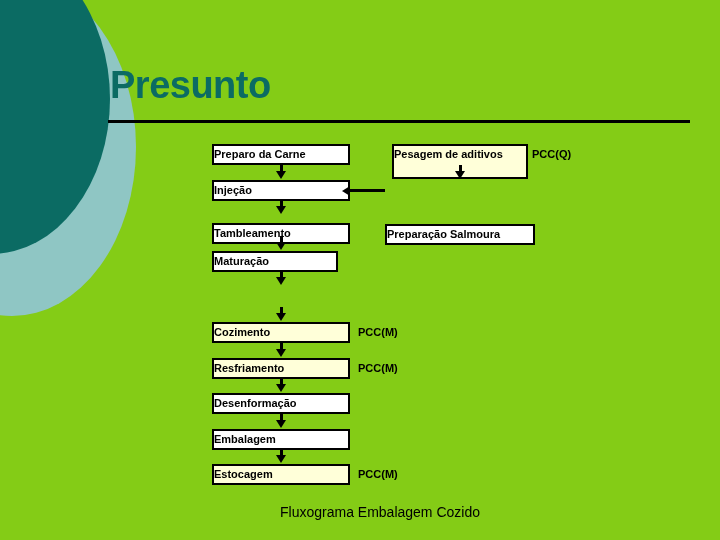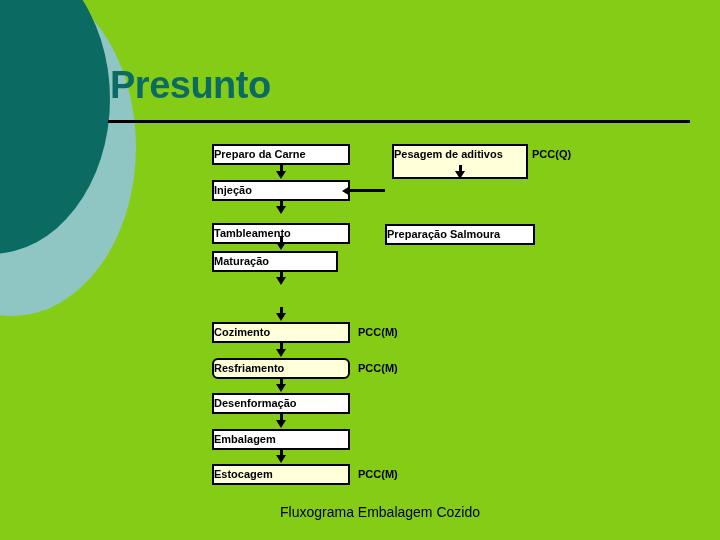--- a/index.html
+++ b/index.html
@@ -168,21 +168,21 @@
       <div class="node" style="left: 212px; top: 180px; width: 138px; height: 21px;">Injeção</div>
       <div class="arrow-v" style="left: 279.5px; top: 201px; height: 6px;"></div>
       <div class="node" style="left: 212px; top: 215px; width: 138px; height: 21px; margin-top: 8px;">Tambleamento</div>
       <div class="arrow-v" style="left: 279.5px; top: 236px; height: 7px;"></div>
       <div class="node" style="left: 212px; top: 251px; width: 126px; height: 21px;">Maturação</div>
       <div class="arrow-v" style="left: 279.5px; top: 272px; height: 6px;"></div>
       <div class="arrow-v" style="left: 279.5px; top: 307px; height: 7px;"></div>
       <div class="node pcc-fill" style="left: 212px; top: 322px; width: 138px; height: 21px;">Cozimento</div>
       <div class="arrow-v" style="left: 279.5px; top: 343px; height: 7px;"></div>
       <div class="pcc-label" style="left: 358px; top: 325px;">PCC(M)</div>
-      <div class="node pcc-fill" style="left: 212px; top: 358px; width: 138px; height: 21px; border-radius: 6px;">Resfriamento</div>
+      <div class="node pcc-fill" style="left: 212px; top: 358px; width: 138px; height: 21px;">Resfriamento</div>
       <div class="arrow-v" style="left: 279.5px; top: 379px; height: 6px;"></div>
       <div class="pcc-label" style="left: 358px; top: 361px;">PCC(M)</div>
       <div class="node" style="left: 212px; top: 393px; width: 138px; height: 21px;">Desenformação</div>
       <div class="arrow-v" style="left: 279.5px; top: 414px; height: 7px;"></div>
       <div class="node" style="left: 212px; top: 429px; width: 138px; height: 21px;">Embalagem</div>
       <div class="arrow-v" style="left: 279.5px; top: 450px; height: 6px;"></div>
       <div class="node pcc-fill" style="left: 212px; top: 464px; width: 138px; height: 21px;">Estocagem</div>
       <div class="pcc-label" style="left: 358px; top: 467px;">PCC(M)</div>
       <div class="node pcc-fill" style="left: 392px; top: 144px; width: 136px; height: 35px;">Pesagem de aditivos</div>
       <div class="pcc-label" style="left: 532px; top: 147px;">PCC(Q)</div>

